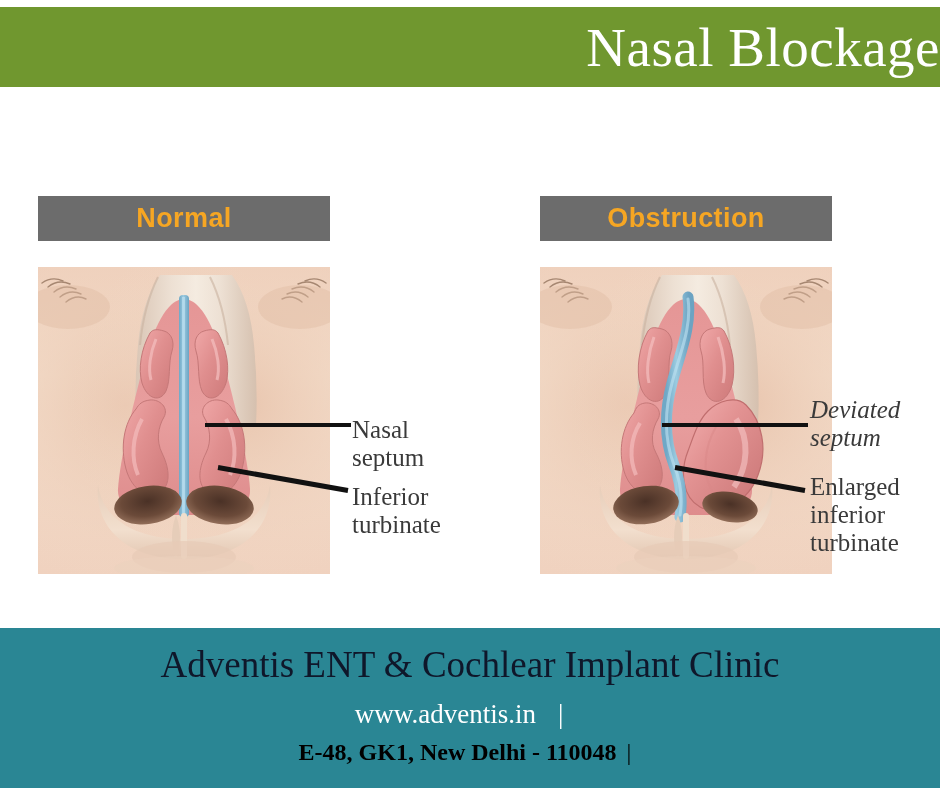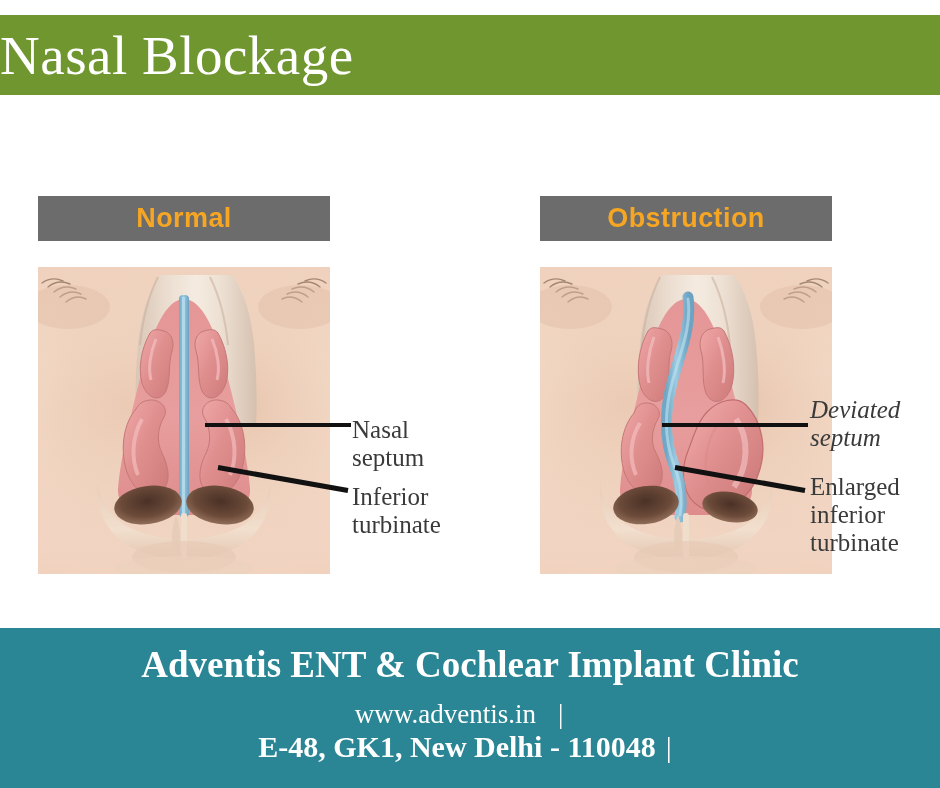--- a/index.html
+++ b/index.html
@@ -11,26 +11,26 @@
     height: 788px;
     background: #ffffff;
     font-family: "Liberation Serif", serif;
     overflow: hidden;
     position: relative;
   }
 
   
   .header-banner {
     position: absolute;
-    left: 0; top: 15px;
+    left: 0; top: 7px;
     width: 940px; height: 80px;
     background: #70972F;
     display: flex;
     align-items: center;
-    justify-content: flex-start;
+    justify-content: flex-end;
   }
   .header-title {
     color: #ffffff;
     font-family: "Liberation Serif", serif;
     font-size: 55px;
     line-height: 1;
     letter-spacing: 0.5px;
     font-weight: 400;
     white-space: nowrap;
   }
@@ -97,44 +97,45 @@
     width: 940px; height: 160px;
     background: #2A8694;
     display: flex;
     flex-direction: column;
     align-items: center;
     justify-content: flex-start;
     padding-top: 18px;
     box-sizing: border-box;
   }
   .footer-clinic-name {
-    color: #ffffff;
-    font-family: "Liberation Serif", serif;
-    font-weight: bold;
+    color: #0f172a;
+    font-family: "Liberation Serif", serif;
+    font-weight: normal;
     font-size: 37px;
     line-height: 1.05;
     white-space: nowrap;
   }
   .footer-contact-row {
     margin-top: 14px;
     display: flex;
     align-items: baseline;
     color: #ffffff;
     font-family: "Liberation Serif", serif;
     font-size: 27px;
     white-space: nowrap;
   }
   .footer-sep { padding: 0 22px; color: #ffffff; }
   .footer-address-row {
+    margin-top: 9px;
     display: flex;
     align-items: baseline;
-    color: #ffffff;
+    color: #000000;
     font-family: "Liberation Serif", serif;
     font-weight: bold;
-    font-size: 30px;
+    font-size: 24px;
     white-space: nowrap;
   }
   .footer-sep-small { padding: 0 10px; font-weight: 400; }
 </style>
 </head>
 <body>
 
 <div class="header-banner">
   <div class="header-title">Nasal Blockage</div>
 </div>

